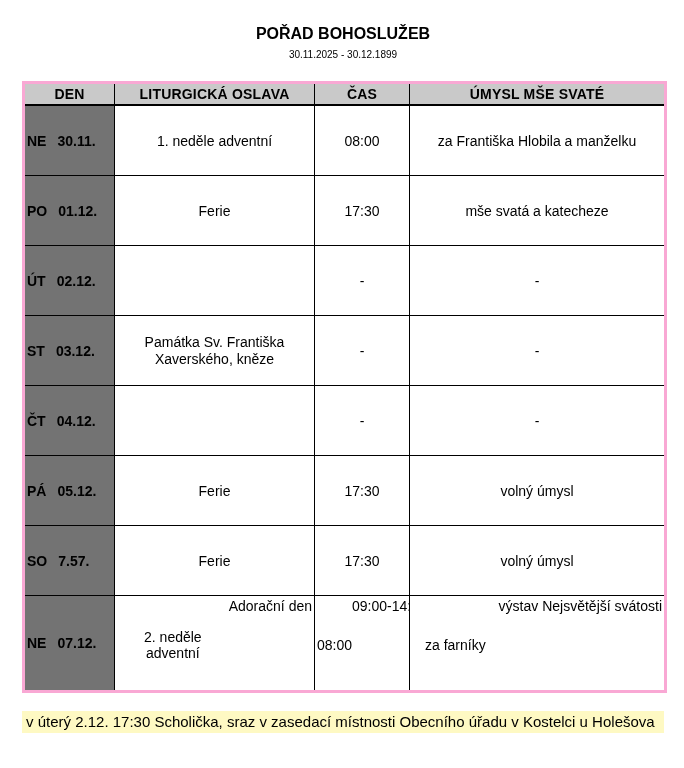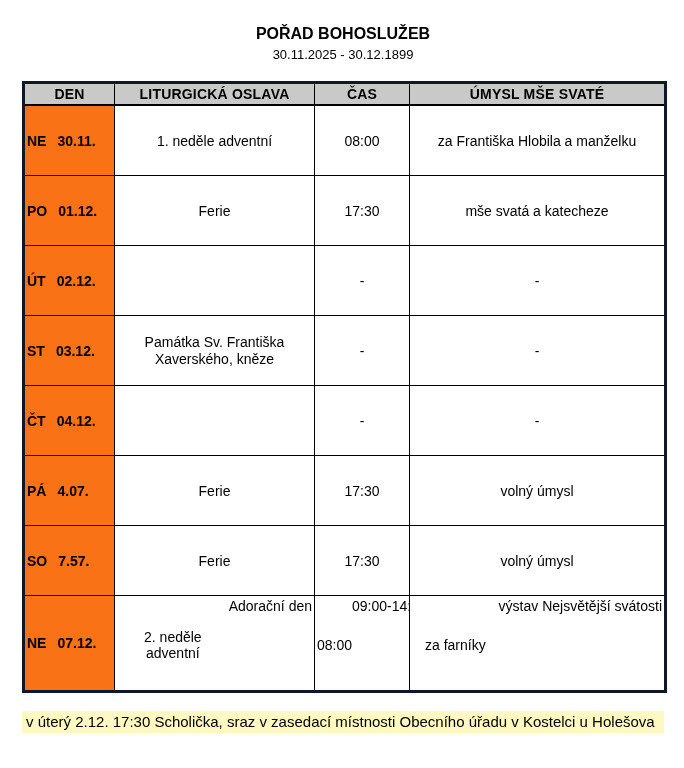--- a/index.html
+++ b/index.html
@@ -28,27 +28,27 @@
     font-size: 16px;
     font-weight: bold;
     line-height: 20px;
   }
   .doc-subtitle {
     font-size: 16px;
     font-weight: bold;
     line-height: 20px;
   }
   .doc-daterange {
-    font-size: 13px;
+    font-size: 10px;
     line-height: 19px;
     margin-top: 1px;
   }
   table.schedule {
     border-collapse: collapse;
-    border: 3px solid #0f172a;
+    border: 3px solid #f9a8d4;
     width: 642px;
     table-layout: fixed;
   }
   table.schedule th {
     background: #c9c9c9;
     border: 1px solid #000;
     border-bottom: 2px solid #000;
     font-size: 14px;
     font-weight: bold;
     height: 20px;
@@ -60,21 +60,21 @@
     border: 1px solid #000;
     font-size: 14px;
     text-align: center;
     vertical-align: middle;
     padding: 1px 2px;
     overflow: hidden;
   }
   tr.row td { height: 67px; }
   tr.row-tall td { height: 92px; }
   td.day-cell {
-    background: #f97316;
+    background: #737373;
     font-weight: bold;
     text-align: left;
     padding: 0 1px 0 4px;
   }
   .day-inner {
     display: flex;
     align-items: center;
     gap: 11px;
     white-space: nowrap;
   }
@@ -186,21 +186,21 @@
             </span>
         </td>
         <td></td>
         <td>-</td>
         <td>-</td>
       </tr>
       <tr class="row">
         <td class="day-cell">
           <span class="day-inner">
               <span>PÁ</span>
-              <span>4.07.</span>
+              <span>05.12.</span>
             </span>
         </td>
         <td>Ferie</td>
         <td>17:30</td>
         <td>volný úmysl</td>
       </tr>
       <tr class="row">
         <td class="day-cell">
           <span class="day-inner">
               <span>SO</span>

